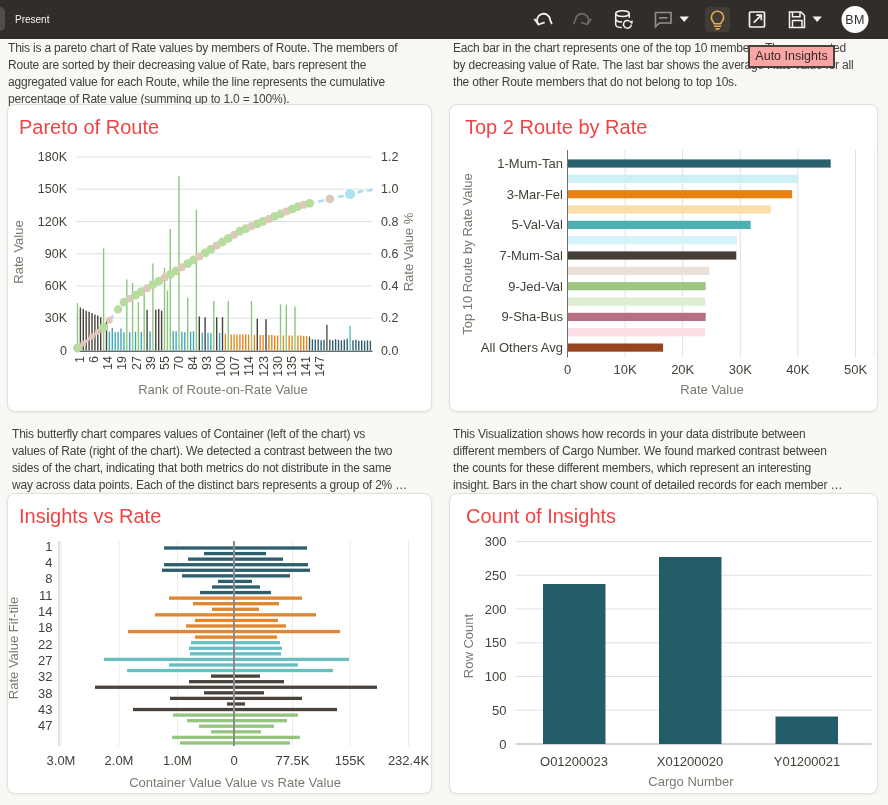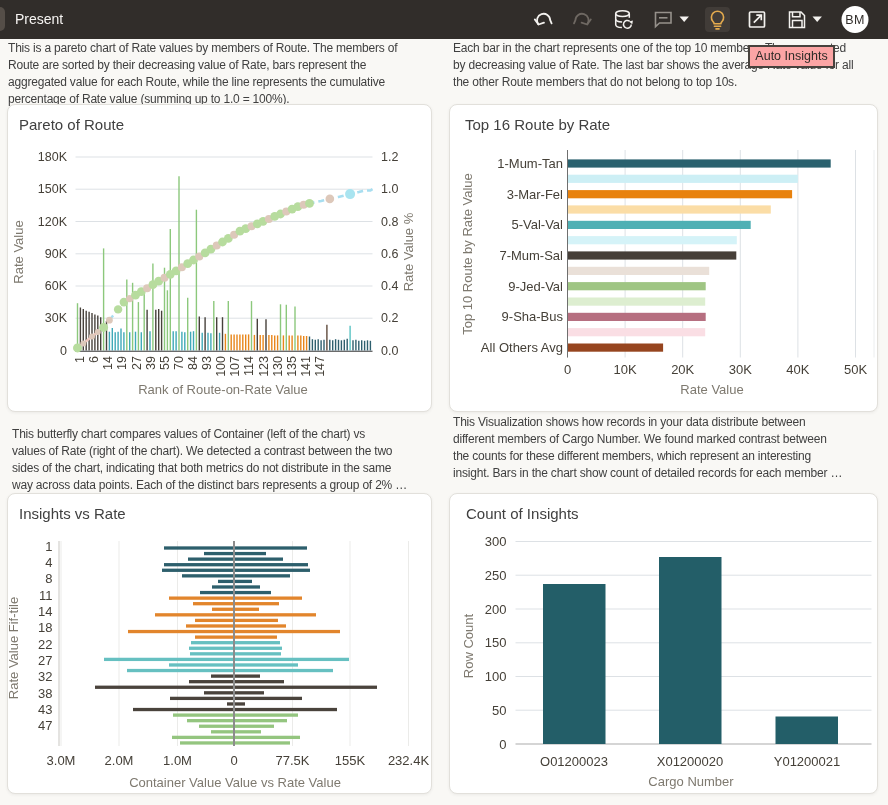--- a/index.html
+++ b/index.html
@@ -1,19 +1,19 @@
 <!DOCTYPE html>
 <html><head><meta charset="utf-8"><style>
 *{margin:0;padding:0;box-sizing:border-box}
 html,body{width:888px;height:805px;background:#f9f8f5;font-family:"Liberation Sans",sans-serif;overflow:hidden}
 .hdr{position:absolute;left:0;top:0;width:888px;height:39px;background:#312d2a}
 .hbtn{position:absolute;left:-8px;top:7px;width:13px;height:24px;border-radius:5px;background:#554e48}
-.htitle{position:absolute;left:15px;top:0;line-height:39px;color:#f6f4f2;font-size:14px}
+.htitle{position:absolute;left:15px;top:0;line-height:39px;color:#f6f4f2;font-size:10px}
 .card{position:absolute;background:#fff;border:1px solid #e2e0db;border-radius:8px;box-shadow:0 1px 3px rgba(60,55,50,.07)}
-.ctitle{position:absolute;font-size:15px;color:#404040}
+.ctitle{position:absolute;font-size:20px;color:#ef4444}
 .para{position:absolute;font-size:12px;line-height:17px;color:#404040;letter-spacing:-0.2px;white-space:nowrap}
 .tip{position:absolute;left:748px;top:45px;width:87px;height:23px;background:#fca5a5;border:2px solid #47423d;font-size:12.5px;color:#2f2b27;text-align:center;line-height:19px;z-index:9}
 svg{position:absolute;overflow:visible}
 </style></head>
 <body>
 <div class="hdr"></div>
 <div class="hbtn"></div>
 <div class="htitle">Present</div>
 <svg width="888" height="39" style="left:0;top:0">
     <g fill="none" stroke="#f4f2ef" stroke-width="1.8" stroke-linecap="round" stroke-linejoin="round">
@@ -251,21 +251,21 @@
     <text x="270.7" y="252" font-size="12.5" fill="#454038" text-anchor="end" transform="rotate(-90 270.7 252)" dy="4">130</text>
     <text x="284.8" y="252" font-size="12.5" fill="#454038" text-anchor="end" transform="rotate(-90 284.8 252)" dy="4">135</text>
     <text x="298.9" y="252" font-size="12.5" fill="#454038" text-anchor="end" transform="rotate(-90 298.9 252)" dy="4">141</text>
     <text x="313.0" y="252" font-size="12.5" fill="#454038" text-anchor="end" transform="rotate(-90 313.0 252)" dy="4">147</text>
     <text x="216" y="290" text-anchor="middle" font-size="13" fill="#7e796f">Rank of Route-on-Rate Value</text>
     <text x="15.5" y="148" text-anchor="middle" font-size="13" fill="#7e796f" transform="rotate(-90 15.5 148)">Rate Value</text>
     <text x="405.5" y="148" text-anchor="middle" font-size="13" fill="#7e796f" transform="rotate(-90 405.5 148)">Rate Value %</text>
   </svg>
 
 <div class="card" style="left:449px;top:104px;width:429px;height:308px"></div>
-<div class="ctitle" style="left:465px;top:116px">Top 16 Route by Rate</div>
+<div class="ctitle" style="left:465px;top:116px">Top 2 Route by Rate</div>
 <svg width="428" height="308" style="left:449px;top:104px">
     <line x1="118.5" y1="46" x2="118.5" y2="253.5" stroke="#dde1e5" stroke-width="1"></line>
     <line x1="176.1" y1="46" x2="176.1" y2="253.5" stroke="#dde1e5" stroke-width="1"></line>
     <line x1="233.7" y1="46" x2="233.7" y2="253.5" stroke="#dde1e5" stroke-width="1"></line>
     <line x1="291.3" y1="46" x2="291.3" y2="253.5" stroke="#dde1e5" stroke-width="1"></line>
     <line x1="348.9" y1="46" x2="348.9" y2="253.5" stroke="#dde1e5" stroke-width="1"></line>
     <line x1="406.5" y1="46" x2="406.5" y2="253.5" stroke="#dde1e5" stroke-width="1"></line>
     <line x1="425" y1="46" x2="425" y2="253.5" stroke="#eceeef" stroke-width="1"></line>
     <rect x="118.5" y="55.4" width="263.2" height="8.2" fill="#2a616e"></rect>
     <rect x="118.5" y="70.7" width="230.4" height="8.2" fill="#cdeff5"></rect>
@@ -292,21 +292,21 @@
     <text x="176.1" y="269.5" text-anchor="middle" font-size="13" fill="#454038">10K</text>
     <text x="233.7" y="269.5" text-anchor="middle" font-size="13" fill="#454038">20K</text>
     <text x="291.3" y="269.5" text-anchor="middle" font-size="13" fill="#454038">30K</text>
     <text x="348.9" y="269.5" text-anchor="middle" font-size="13" fill="#454038">40K</text>
     <text x="406.5" y="269.5" text-anchor="middle" font-size="13" fill="#454038">50K</text>
     <text x="263" y="289.5" text-anchor="middle" font-size="13" fill="#7e796f">Rate Value</text>
     <text x="23" y="150" text-anchor="middle" font-size="13" fill="#7e796f" transform="rotate(-90 23 150)">Top 10 Route by Rate Value</text>
   </svg>
 
 <div class="para" style="left:12px;top:426px">This butterfly chart compares values of Container (left of the chart) vs<br>values of Rate (right of the chart). We detected a contrast between the two<br>sides of the chart, indicating that both metrics do not distribute in the same<br>way across data points. Each of the distinct bars represents a group of 2% …</div>
-<div class="para" style="left:453px;top:414px">This Visualization shows how records in your data distribute between<br>different members of Cargo Number. We found marked contrast between<br>the counts for these different members, which represent an interesting<br>insight. Bars in the chart show count of detailed records for each member …</div>
+<div class="para" style="left:453px;top:426px">This Visualization shows how records in your data distribute between<br>different members of Cargo Number. We found marked contrast between<br>the counts for these different members, which represent an interesting<br>insight. Bars in the chart show count of detailed records for each member …</div>
 
 <div class="card" style="left:7px;top:493px;width:425px;height:301px"></div>
 <div class="ctitle" style="left:19px;top:505px">Insights vs Rate</div>
 <svg width="424" height="301" style="left:7px;top:493px">
     <line x1="52" y1="48" x2="52" y2="253" stroke="#c9c7c2" stroke-width="1"></line>
     <line x1="54" y1="48" x2="54" y2="253" stroke="#ebebe9" stroke-width="1"></line>
     <line x1="112" y1="48" x2="112" y2="253" stroke="#ebebe9" stroke-width="1"></line>
     <line x1="170.5" y1="48" x2="170.5" y2="253" stroke="#ebebe9" stroke-width="1"></line>
     <line x1="285.5" y1="48" x2="285.5" y2="253" stroke="#ebebe9" stroke-width="1"></line>
     <line x1="343" y1="48" x2="343" y2="253" stroke="#ebebe9" stroke-width="1"></line>

